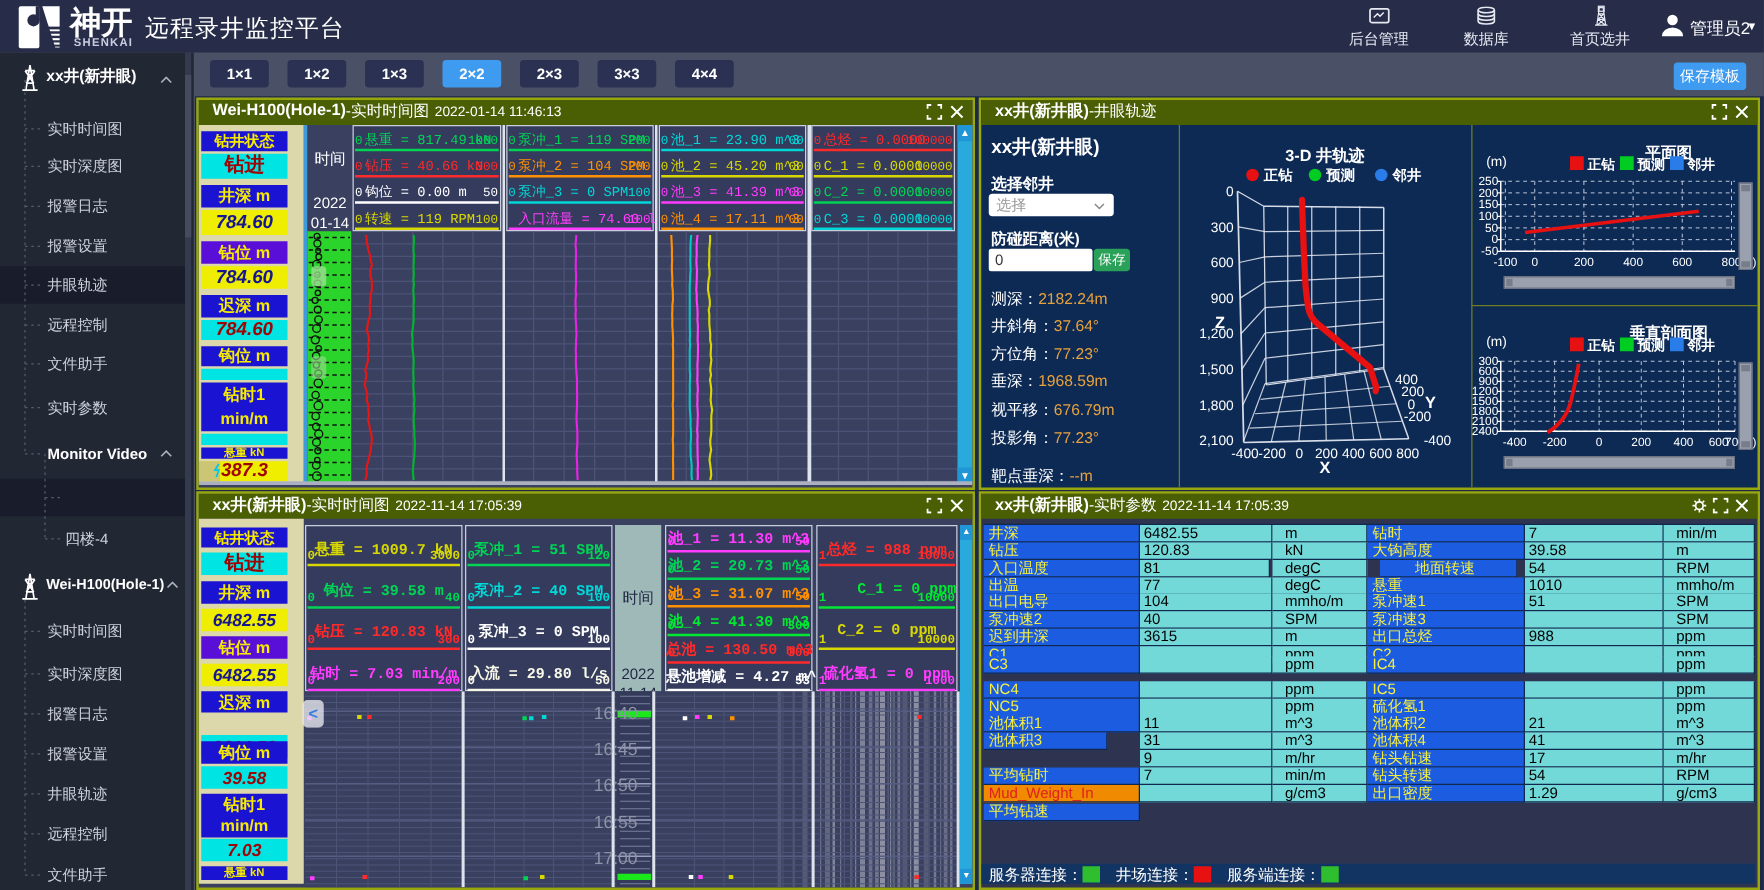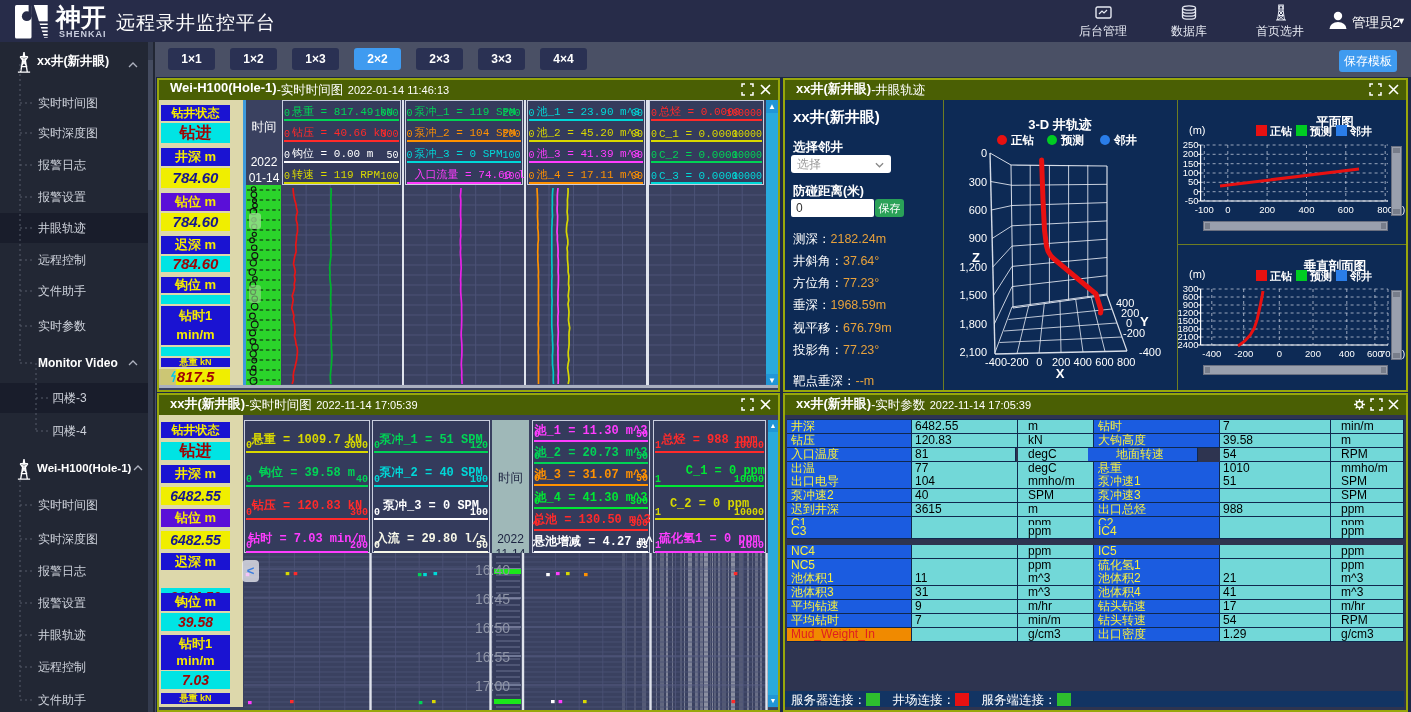--- a/index.html
+++ b/index.html
@@ -120,23 +120,20 @@
     </div>
   <div class="tree-item" style="top:269px">
       <span class="lbl">实时参数</span>
     </div>
   <div class="tree-item" style="top:306px">
       <span class="lbl" style="color:#fff;font-weight:bold">Monitor Video</span>
       <span style="position:absolute;left:128px;top:12px;line-height:0"><svg width="10" height="6" viewBox="0 0 10 6">
           <path d="M1 5 L5 1 L9 5" fill="none" stroke="#aeb2bf" stroke-width="1.3"></path>
         </svg></span>
     </div>
-  <div class="tree-item l2" style="top:341px">
-      <span class="lbl">四楼-3</span>
-    </div>
   <div class="tree-item l2" style="top:374px">
       <span class="lbl">四楼-4</span>
     </div>
   <svg class="abs" style="left:14px;top:413px" width="20" height="26" viewBox="0 0 18 22">
       <path d="M6 21 L9 3 L12 21 M3.5 21 h11 M6.3 16 h5.4 M7.2 10 h3.6 M5.5 7 h7 M5.5 7 L11.7 16 M12.5 7 L6.3 16" fill="none" stroke="#fff" stroke-width="1.2"></path>
     </svg>
   <div class="tree-item top" style="top:411px">
       <span class="lbl" style="left:37px;font-size:11.5px">Wei-H100(Hole-1)</span>
       <span style="position:absolute;left:133px;top:12px;line-height:0"><svg width="10" height="6" viewBox="0 0 10 6">
           <path d="M1 5 L5 1 L9 5" fill="none" stroke="#aeb2bf" stroke-width="1.3"></path>
@@ -197,21 +194,21 @@
     <div class="pb yel num" style="top:88px;height:20px;font-size:15px;line-height:20px">784.60</div>
     <div class="pb purp" style="top:113px;height:18px;font-size:13px;line-height:18px">钻位 m</div>
     <div class="pb yel num" style="top:133px;height:18px;font-size:15px;line-height:18px">784.60</div>
     <div class="pb blue" style="top:156px;height:18px;font-size:13px;line-height:18px">迟深 m</div>
     <div class="pb cyan num" style="top:176px;height:16px;font-size:15px;line-height:16px">784.60</div>
     <div class="pb blue" style="top:197px;height:16px;font-size:13px;line-height:16px">钩位 m</div>
     <div class="pb cyan" style="top:215px;height:9px;font-size:10px;line-height:9px"></div>
     <div class="pb blue" style="top:226px;height:39px;font-size:13px;line-height:19px">钻时1<br>min/m</div>
     <div class="pb cyan" style="top:267px;height:9px;font-size:10px;line-height:9px"></div>
     <div class="pb blue" style="top:278px;height:9px;font-size:9px;line-height:9px">悬重 kN</div>
-    <div class="pb yelr num" style="top:289px;height:16px;font-size:15px;line-height:16px">817.5</div>
+    <div class="pb yelr num" style="top:289px;height:16px;font-size:15px;line-height:16px">387.3</div>
     <div class="abs" style="left:84px;top:20px;width:2.5px;height:287px;background:#3e9adb"></div>
     <div class="abs" style="left:87px;top:20px;width:36px;height:85px;background:#3a4160;color:#fff">
       <div class="abs" style="left:0;width:36px;top:19px;text-align:center;font-size:12.5px">时间</div>
       <div class="abs" style="left:0;width:36px;top:55px;text-align:center;font-size:12px">2022</div>
       <div class="abs" style="left:0;width:36px;top:71px;text-align:center;font-size:12px">01-14</div>
     </div>
     <div class="abs" style="left:87px;top:105px;width:35px;height:202px;background:#2bd42b">
       <svg width="35" height="202" style="position:absolute;left:0;top:0">
         <path d="M1 5 H34" stroke="#111" stroke-width="1.2" stroke-dasharray="3.5 2.8"></path>
         <path d="M1 15 H34" stroke="#111" stroke-width="1.2" stroke-dasharray="3.5 2.8"></path>
@@ -955,21 +952,21 @@
       <div class="brc brv" style="left:127px;width:106px;">120.83</div>
       <div class="brc brv" style="left:233px;width:76px;padding-left:10px;">kN</div>
       <div class="brc brl" style="left:309px;width:126px;">大钩高度</div>
       <div class="brc brv" style="left:435px;width:111px;">39.58</div>
       <div class="brc brv" style="left:546px;width:73px;padding-left:10px;">m</div>
     </div>
     <div class="brrow" style="top:52.7px">
       <div class="brc brl" style="left:2px;width:125px;">入口温度</div>
       <div class="brc brv" style="left:127px;width:104px;">81</div>
       <div class="brc brv" style="left:233px;width:76px;padding-left:10px;">degC</div>
-      <div class="brc brl" style="left:303px;width:110px;padding-left:28px;">地面转速</div>
+      <div class="brc brl" style="left:319px;width:110px;padding-left:28px;">地面转速</div>
       <div class="brc brv" style="left:435px;width:111px;">54</div>
       <div class="brc brv" style="left:546px;width:73px;padding-left:10px;">RPM</div>
     </div>
     <div class="brrow" style="top:66.5px">
       <div class="brc brl" style="left:2px;width:125px;">出温</div>
       <div class="brc brv" style="left:127px;width:106px;">77</div>
       <div class="brc brv" style="left:233px;width:76px;padding-left:10px;">degC</div>
       <div class="brc brl" style="left:309px;width:126px;">悬重</div>
       <div class="brc brv" style="left:435px;width:111px;">1010</div>
       <div class="brc brv" style="left:546px;width:73px;padding-left:10px;">mmho/m</div>
@@ -1032,29 +1029,29 @@
     </div>
     <div class="brrow" style="top:177.3px">
       <div class="brc brl" style="left:2px;width:125px;">池体积1</div>
       <div class="brc brv" style="left:127px;width:106px;">11</div>
       <div class="brc brv" style="left:233px;width:76px;padding-left:10px;">m^3</div>
       <div class="brc brl" style="left:309px;width:126px;">池体积2</div>
       <div class="brc brv" style="left:435px;width:111px;">21</div>
       <div class="brc brv" style="left:546px;width:73px;padding-left:10px;">m^3</div>
     </div>
     <div class="brrow" style="top:191.2px">
-      <div class="brc brl" style="left:2px;width:125px;">池体积3</div>
+      <div class="brc brl" style="left:2px;width:99px;">池体积3</div>
       <div class="brc brv" style="left:127px;width:106px;">31</div>
       <div class="brc brv" style="left:233px;width:76px;padding-left:10px;">m^3</div>
       <div class="brc brl" style="left:309px;width:126px;">池体积4</div>
       <div class="brc brv" style="left:435px;width:111px;">41</div>
       <div class="brc brv" style="left:546px;width:73px;padding-left:10px;">m^3</div>
     </div>
     <div class="brrow" style="top:205.0px">
-      <div class="brc brl" style="left:2px;width:125px;">平均钻速</div>
+      <div class="brc brl" style="left:2px;width:125px;margin-top:43px;">平均钻速</div>
       <div class="brc brv" style="left:127px;width:106px;">9</div>
       <div class="brc brv" style="left:233px;width:76px;padding-left:10px;">m/hr</div>
       <div class="brc brl" style="left:309px;width:126px;">钻头钻速</div>
       <div class="brc brv" style="left:435px;width:111px;">17</div>
       <div class="brc brv" style="left:546px;width:73px;padding-left:10px;">m/hr</div>
     </div>
     <div class="brrow" style="top:218.9px">
       <div class="brc brl" style="left:2px;width:125px;">平均钻时</div>
       <div class="brc brv" style="left:127px;width:106px;">7</div>
       <div class="brc brv" style="left:233px;width:76px;padding-left:10px;">min/m</div>

